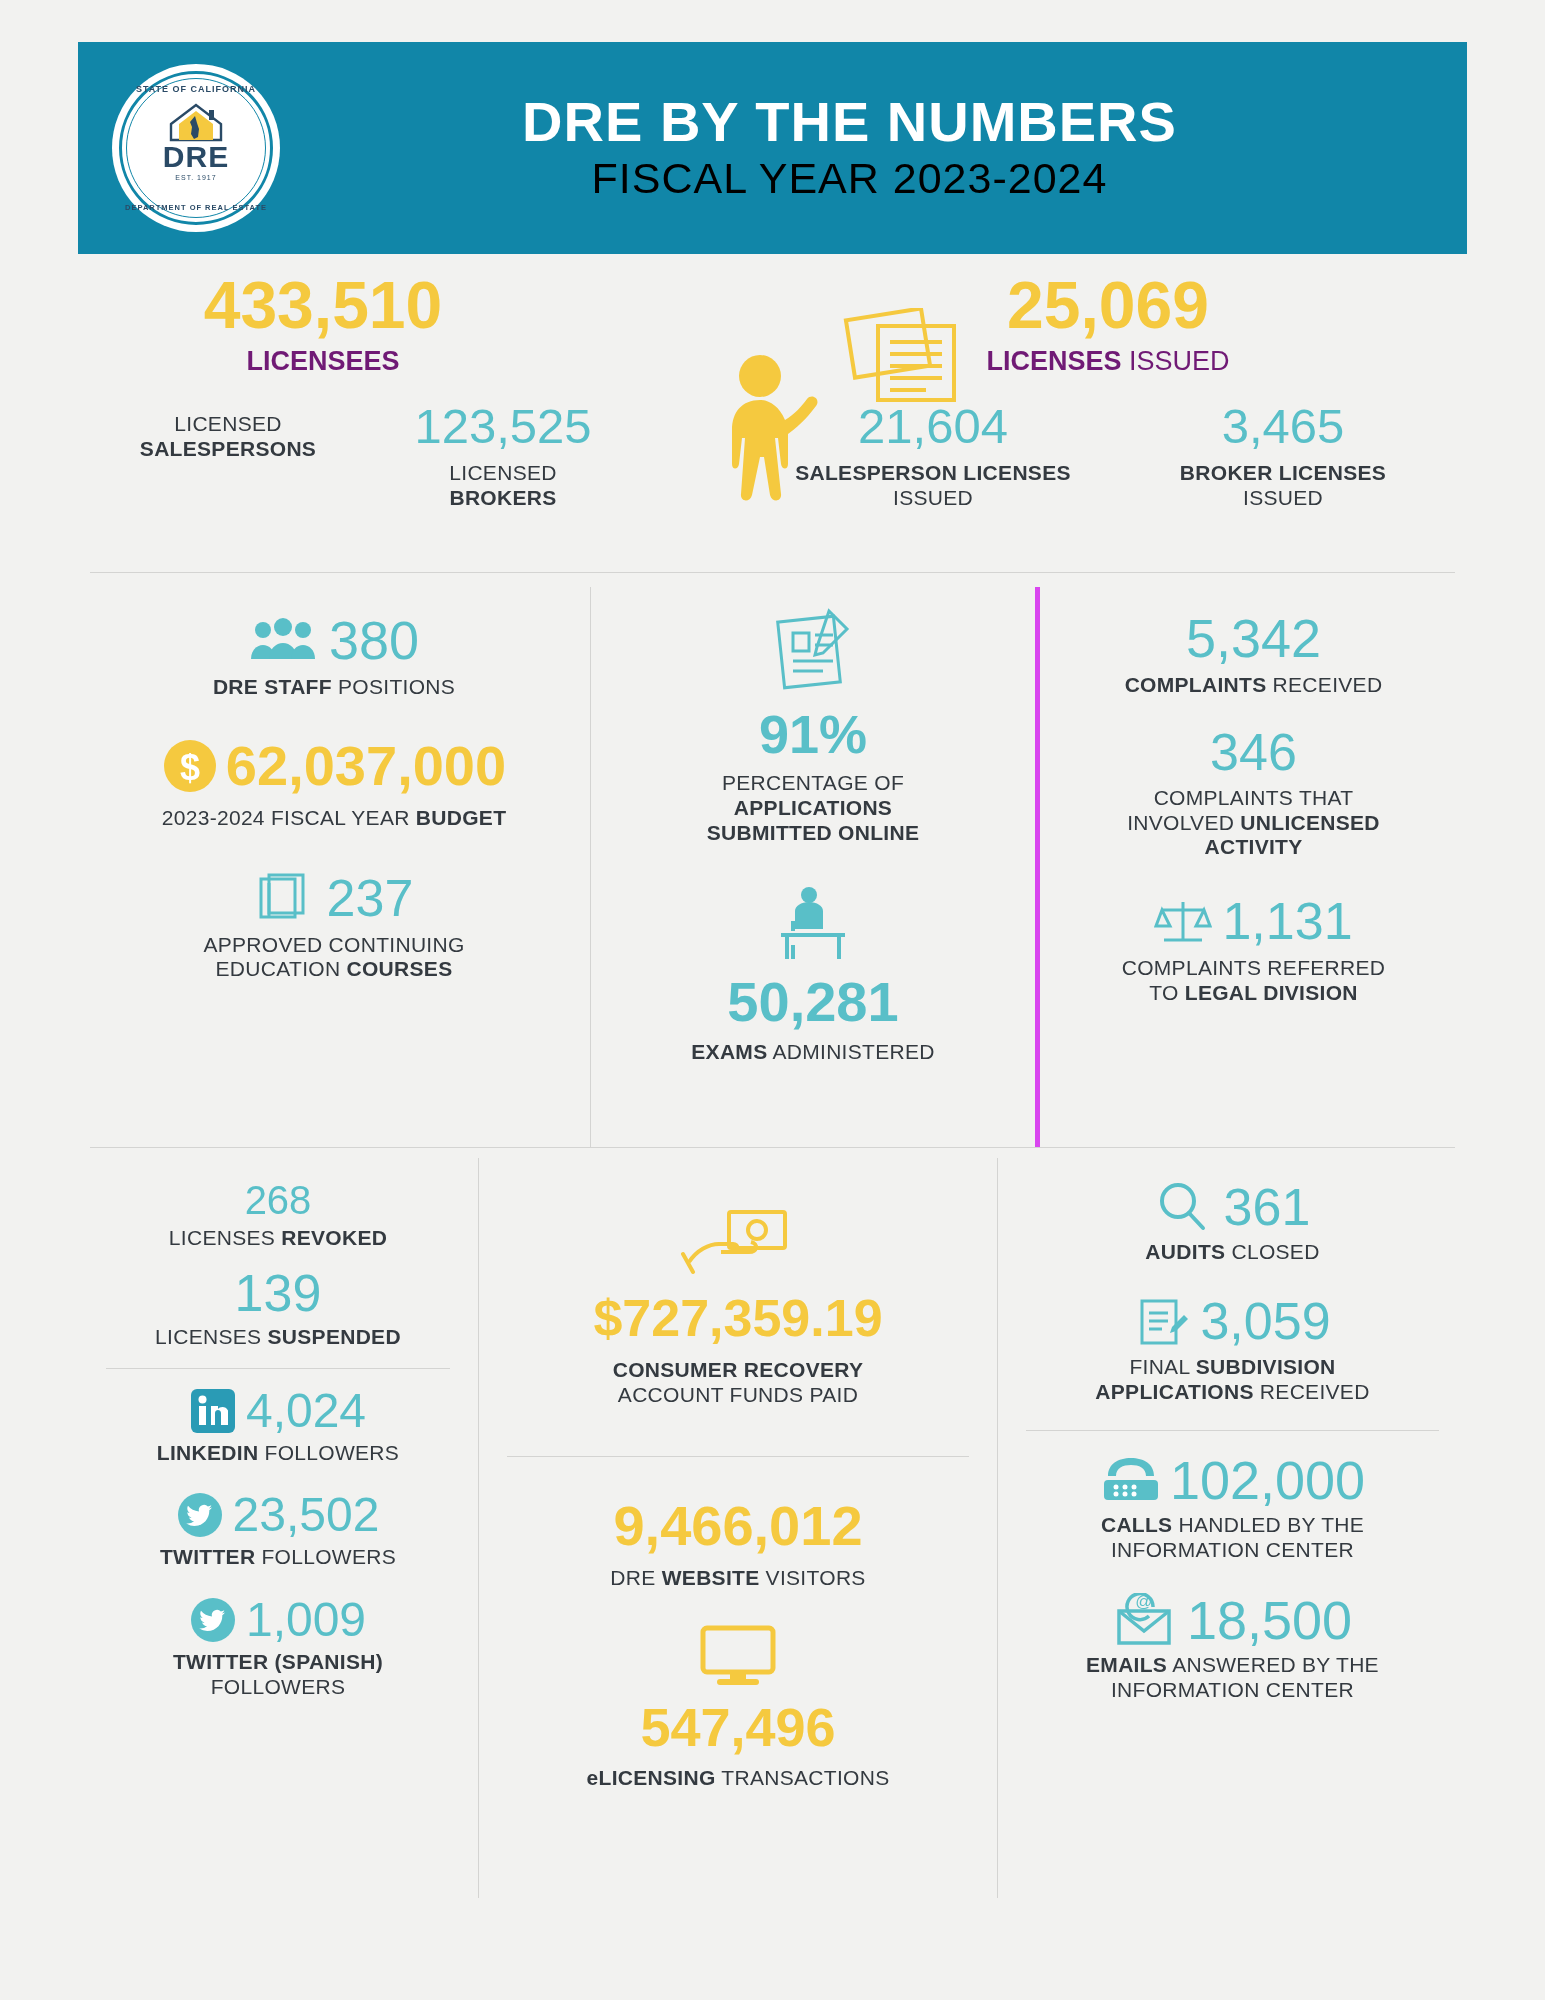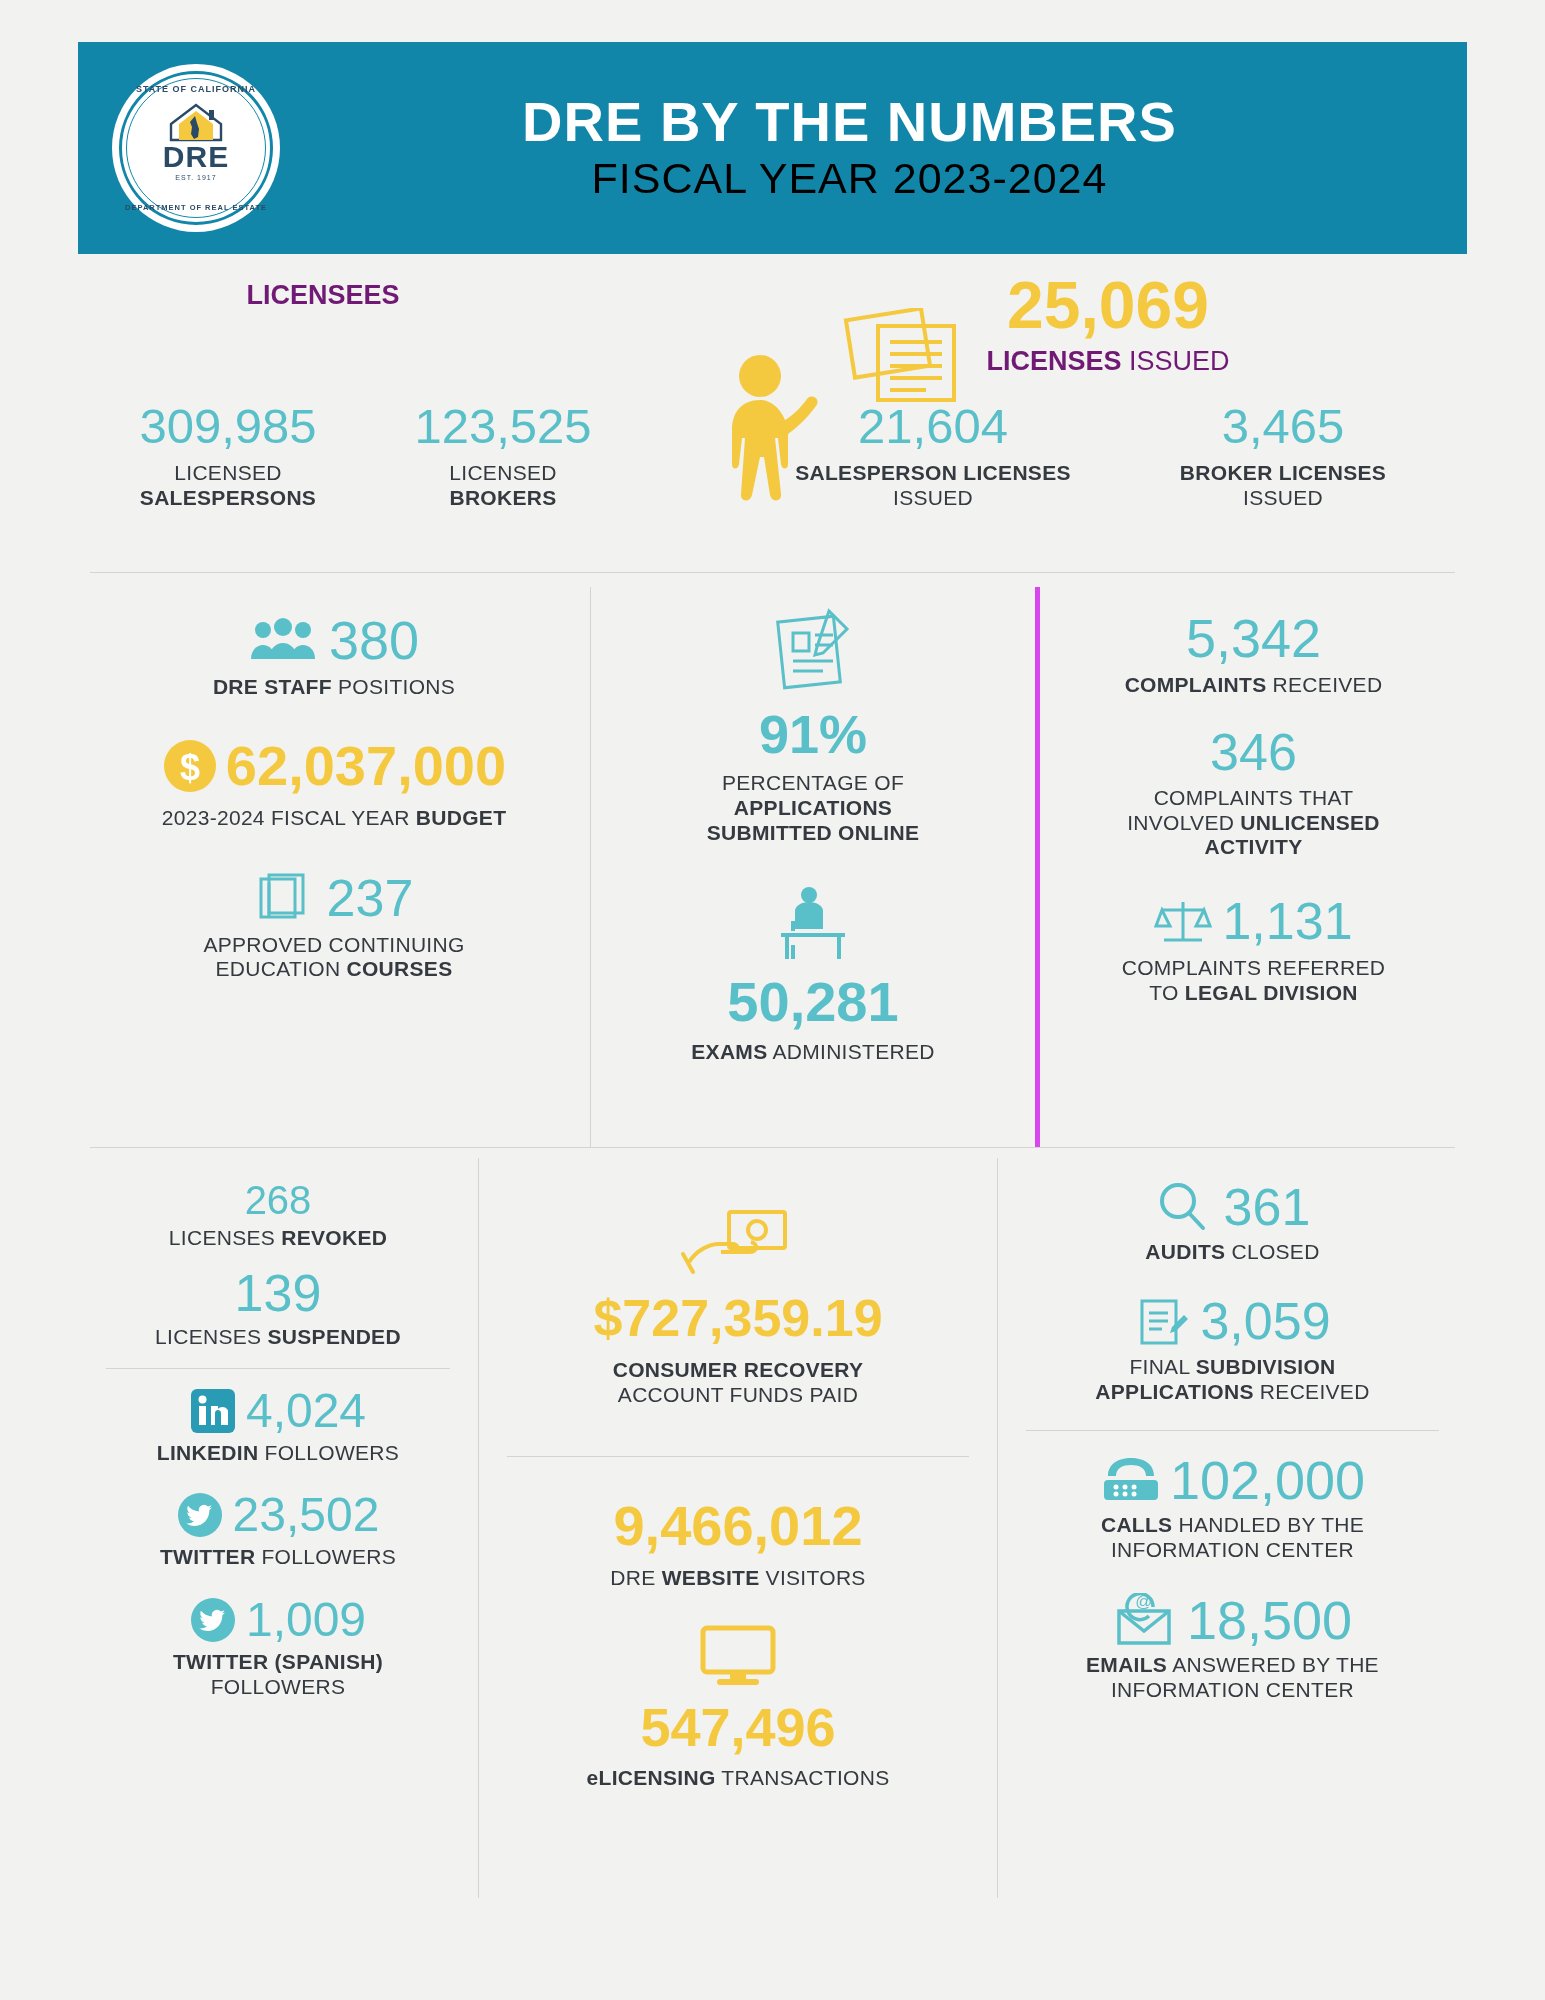--- a/index.html
+++ b/index.html
@@ -195,20 +195,21 @@
     </div>
     <div class="header-text">
       <div class="header-title">DRE BY THE NUMBERS</div>
       <div class="header-sub">FISCAL YEAR 2023-2024</div>
     </div>
   </div>
 
   <div class="sec1">
 
     <div class="s1-lic">
+      <div class="big-num yellow">433,510</div>
       <div class="lbl dark">LICENSEES</div>
     </div>
 
     <div class="s1-iss">
       <div class="big-num yellow">25,069</div>
       <div class="lbl dark">
         <b>LICENSES</b><span> ISSUED</span>
       </div>
     </div>
 
@@ -223,21 +224,20 @@
         <rect x="40" y="18" width="76" height="74"></rect>
         <line x1="52" y1="34" x2="104" y2="34"></line>
         <line x1="52" y1="46" x2="104" y2="46"></line>
         <line x1="52" y1="58" x2="104" y2="58"></line>
         <line x1="52" y1="70" x2="104" y2="70"></line>
         <line x1="52" y1="82" x2="88" y2="82"></line>
       </g>
     </svg>
 
     <div class="s1-sub s1-a">
-      <div class="mid-num teal">309,985</div>
       <div class="cap">
         <span>LICENSED</span><br>
         <b>SALESPERSONS</b>
       </div>
     </div>
 
     <div class="s1-sub s1-b">
       <div class="mid-num teal">123,525</div>
       <div class="cap">
         <span>LICENSED</span><br>

